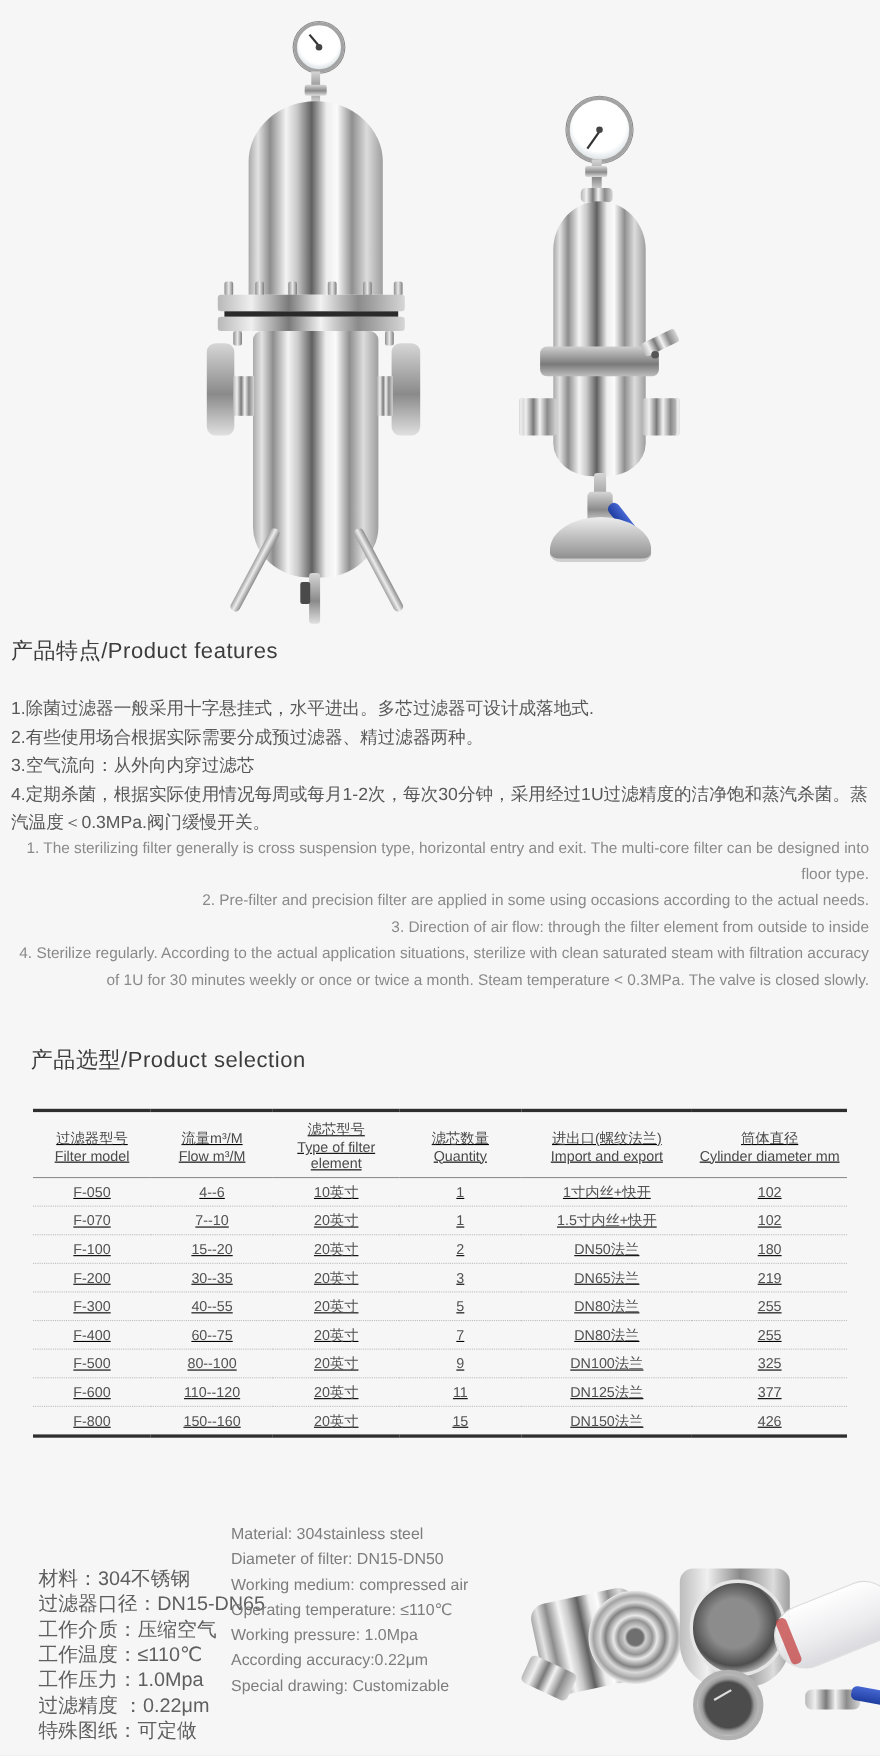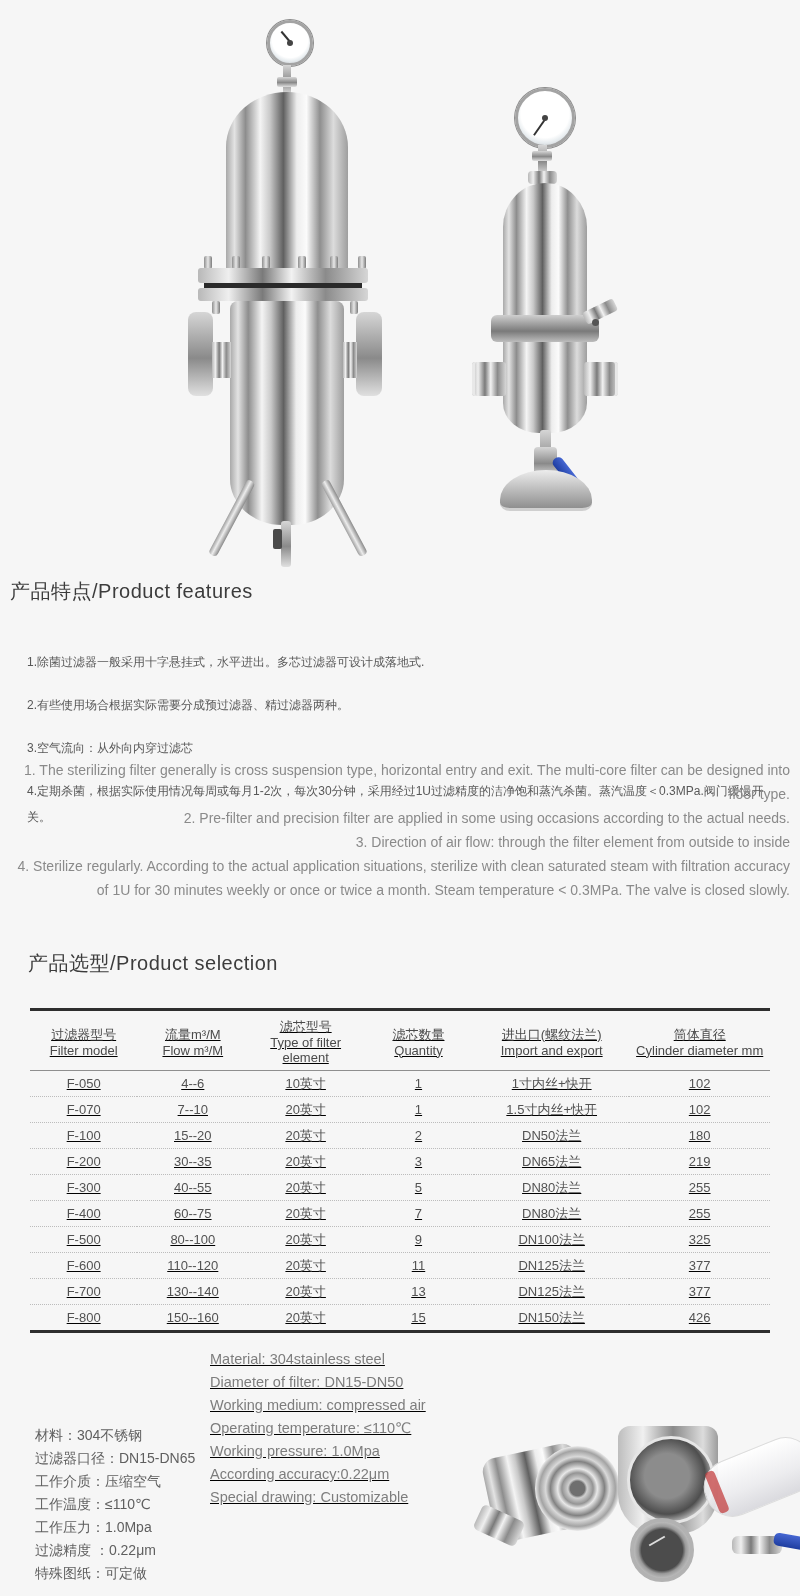--- a/index.html
+++ b/index.html
@@ -12,37 +12,37 @@
   .abs{position:absolute;}
   
   .gauge{border-radius:50%;border:3px solid #a3a3a3;
          background:radial-gradient(circle at 50% 42%,#ffffff 0 58%,#e7ecef 70%,#c2c6c9 88%,#9b9b9b 100%);
          box-shadow:0 0 0 1px #8b8b8b;}
   .needle{position:absolute;left:50%;top:50%;width:2px;height:38%;background:#333;
           transform-origin:50% 0%;transform:rotate(140deg);}
   .gauge-hub{position:absolute;left:50%;top:50%;width:6px;height:6px;margin:-3px 0 0 -3px;border-radius:50%;background:#444;}
   
   .sec-heading{position:absolute;font-size:20px;color:#3c3c3c;letter-spacing:.5px;}
-  .cn-line{margin:17px;font-size:12px;line-height:26px;color:#585858;}
+  .cn-line{margin:0;font-size:16px;line-height:26px;color:#585858;}
   .en-line{margin:0;font-size:14px;line-height:24px;color:#8a8a8a;text-align:right;}
   .features{position:absolute;left:10px;top:578px;width:780px;}
   .features .cn-block{position:absolute;top:54px;left:0;width:780px;}
   .features .en-block{position:absolute;top:180px;left:0;width:780px;}
   
   .sel-table{position:absolute;left:30px;top:1008px;width:740px;border-collapse:collapse;
              border-top:3px solid #2e2e2e;border-bottom:3px solid #2e2e2e;table-layout:fixed;text-decoration:underline;}
   .sel-table th{padding:7px 2px 5px;border-bottom:1px solid #8f8f8f;font-weight:normal;vertical-align:middle;}
   .th-cn{font-size:13px;color:#4a4a4a;line-height:17px;text-align:center;}
   .th-en{font-size:13px;color:#4a4a4a;line-height:15px;text-align:center;}
   .sel-table td{text-align:center;font-size:13px;color:#525252;height:25px;padding:0 2px;}
   .sel-table tbody tr:not(:first-child) td{border-top:1px dotted #bcbcbc;}
   
   .specs-cn{position:absolute;left:35px;top:1424px;}
-  .specs-cn p{margin:0;font-size:14px;line-height:23px;color:#5f5f5f;}
-  .specs-en{position:absolute;left:210px;top:1348px;text-decoration:underline;}
+  .specs-cn p{margin:0;font-size:18px;line-height:23px;color:#5f5f5f;}
+  .specs-en{position:absolute;left:210px;top:1384px;}
   .specs-en p{margin:0;font-size:14.5px;line-height:23px;color:#7d7d7d;}
   
   .filter-left{position:absolute;left:150px;top:15px;width:270px;height:550px;}
   .filter-right{position:absolute;left:455px;top:85px;width:200px;height:430px;}
   .collage{position:absolute;left:480px;top:1400px;width:320px;height:190px;}
   .leg{width:9px;border-radius:4px;background:linear-gradient(90deg,#9f9f9f,#ececec 45%,#8a8a8a);}
   .bolt{width:8px;height:13px;background:linear-gradient(90deg,#8f8f8f,#e8e8e8 50%,#7c7c7c);border-radius:2px;}
   .blue-handle{background:linear-gradient(180deg,#4667d2,#1e3da0);border-radius:5px;}
 </style>
 </head>
@@ -219,28 +219,20 @@
           <td>20英寸</td>
           <td>9</td>
           <td>DN100法兰</td>
           <td>325</td>
         </tr>
       <tr>
           <td>F-600</td>
           <td>110--120</td>
           <td>20英寸</td>
           <td>11</td>
-          <td>DN125法兰</td>
-          <td>377</td>
-        </tr>
-      <tr>
-          <td>F-700</td>
-          <td>130--140</td>
-          <td>20英寸</td>
-          <td>13</td>
           <td>DN125法兰</td>
           <td>377</td>
         </tr>
       <tr>
           <td>F-800</td>
           <td>150--160</td>
           <td>20英寸</td>
           <td>15</td>
           <td>DN150法兰</td>
           <td>426</td>

